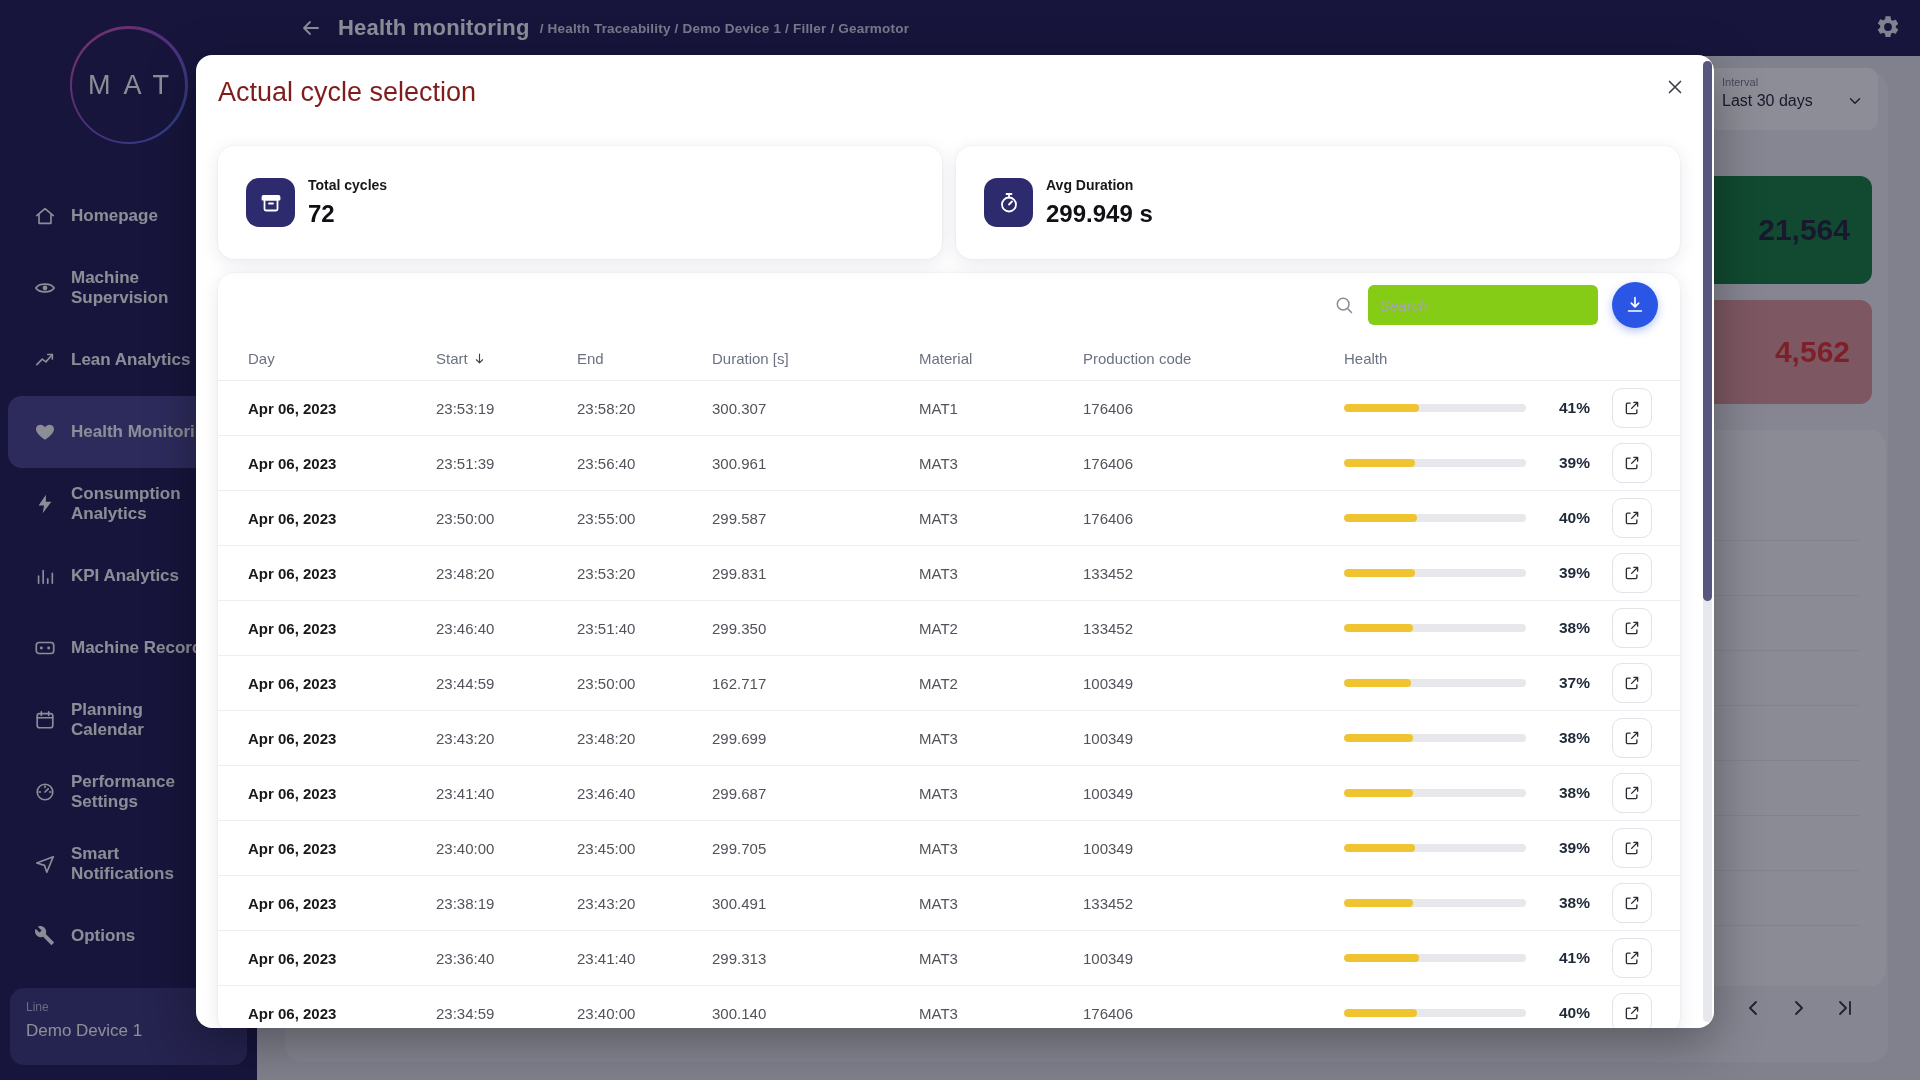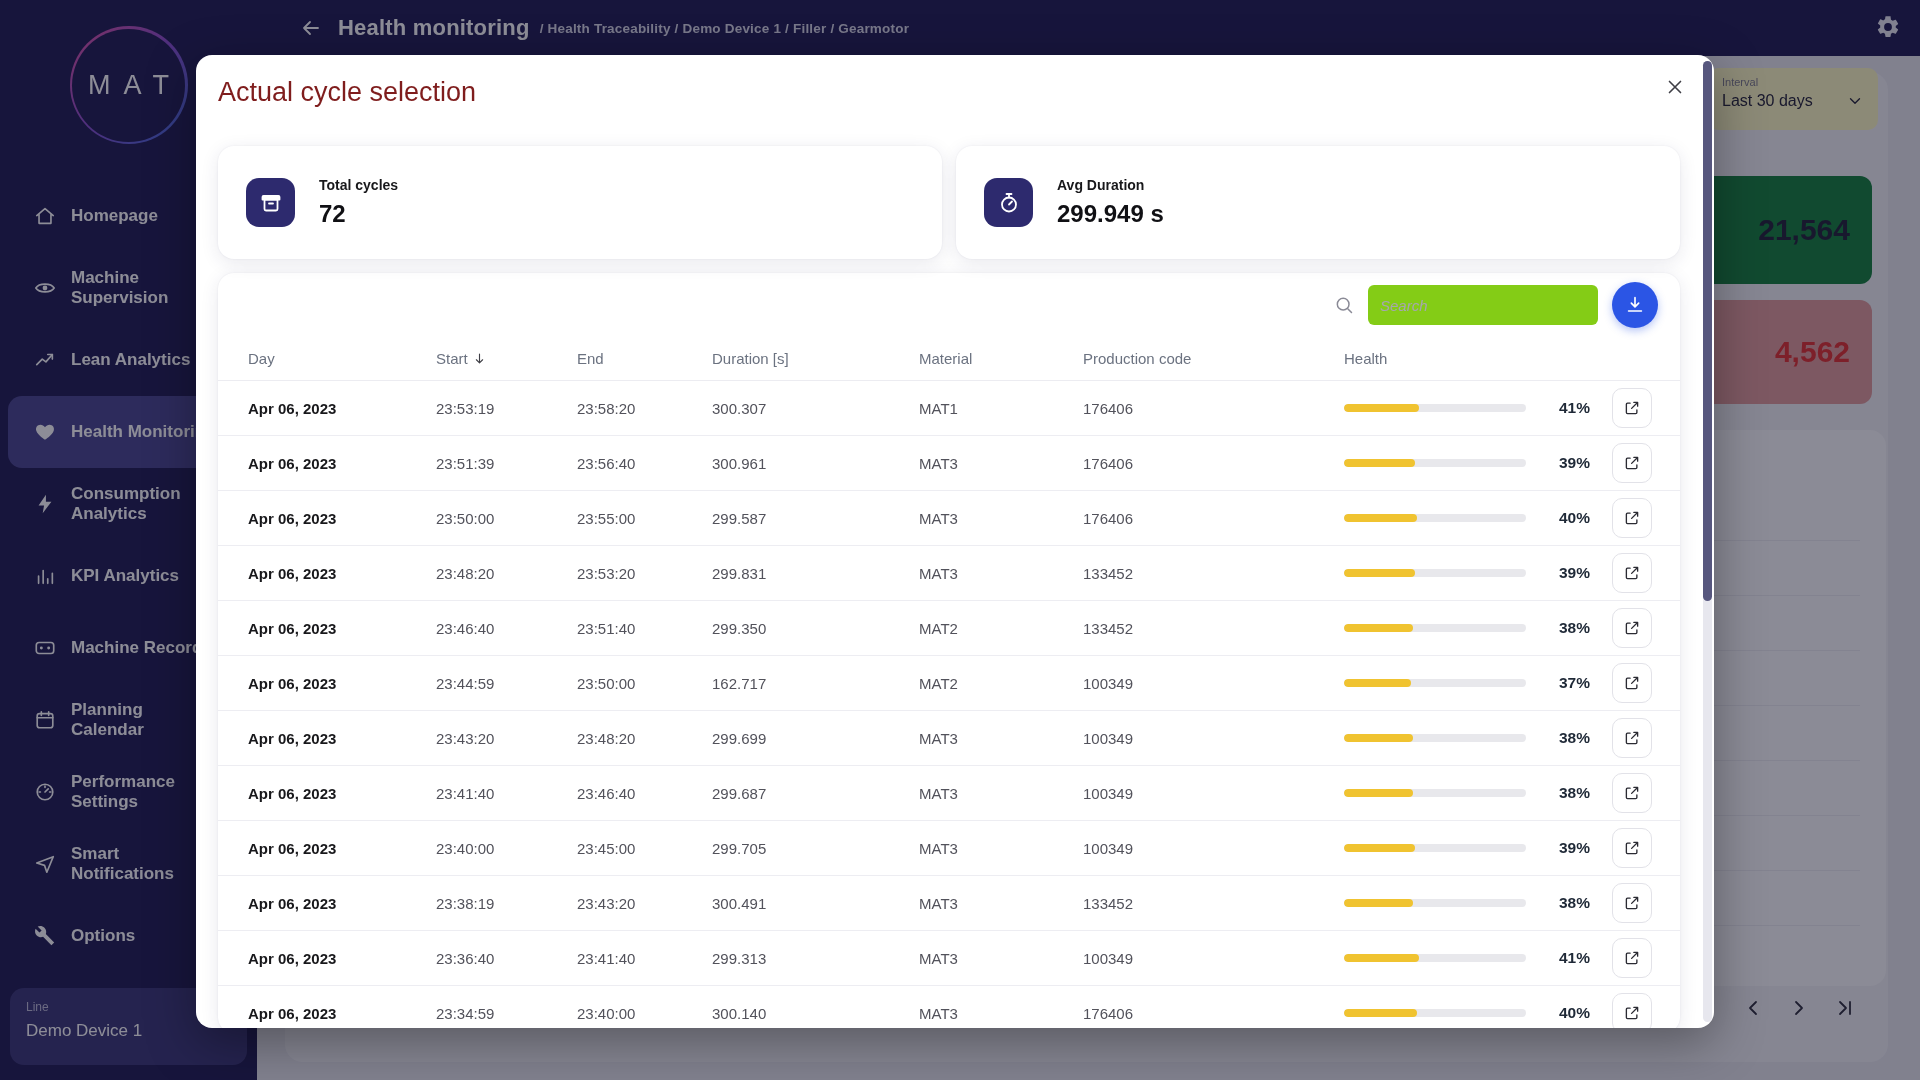--- a/index.html
+++ b/index.html
@@ -34,21 +34,21 @@
   .device-card { position: absolute; left: 10px; bottom: 15px; width: 237px; height: 77px;
     background: #3c3877; border-radius: 14px; padding: 12px 16px; }
   .device-label { font-size: 12px; color: #bfbdd8; }
   .device-value { font-size: 17px; color: #fff; margin-top: 7px; }
 
   
   .content { position: absolute; left: 257px; top: 56px; right: 0; bottom: 0; z-index: 1; }
   .content-panel { position: absolute; left: 28px; top: 16px; right: 32px; bottom: 18px;
     background: #f2f2f6; border-radius: 18px; }
   .interval-box { position: absolute; right: 42px; top: 12px; width: 170px; height: 62px;
-    background: #fef9c3; border-radius: 10px; padding: 8px 14px; cursor: pointer; }
+    background: #ffffff; border-radius: 10px; padding: 8px 14px; cursor: pointer; }
   .interval-label { font-size: 11px; color: #7d7d8c; }
   .interval-value { font-size: 16px; color: #26263a; margin-top: 4px; display: flex;
     align-items: center; justify-content: space-between; }
   .chev { width: 18px; height: 18px; color: #26263a; }
   .kpi-card { position: absolute; right: 48px; width: 275px; border-radius: 12px;
     display: flex; align-items: center; justify-content: flex-end; padding-right: 22px; }
   .kpi-gray { top: 120px; height: 108px; background: #15803d; }
   .kpi-red { top: 244px; height: 104px; background: #e09c9c; }
   .kpi-value { font-size: 30px; font-weight: 800; color: #23233a; }
   .kpi-value.red { color: #e03131; }
@@ -71,21 +71,21 @@
   .mscroll-thumb { position: absolute; right: 2px; top: 6px; width: 9px; height: 540px;
     background: #57577e; border-radius: 5px; cursor: grab; }
 
   .stats-row { display: flex; gap: 14px; margin-top: 38px; }
   .stat-card { flex: 1; height: 113px; background: #fff; border-radius: 16px;
     box-shadow: 0 4px 18px rgba(40,40,90,.10), 0 0 2px rgba(40,40,90,.08);
     display: flex; align-items: center; padding-left: 28px; }
   .stat-icon { width: 49px; height: 49px; border-radius: 13px; background: #2d2a6e;
     color: #fff; display: flex; align-items: center; justify-content: center; }
   .stat-icon .ic { width: 24px; height: 24px; }
-  .stat-texts { margin-left: 24px; }
+  .stat-texts { margin-left: 13px; }
   .stat-label { font-size: 14px; font-weight: 700; color: #18181b; }
   .stat-value { font-size: 24px; font-weight: 800; color: #101014; margin-top: 7px; }
 
   .table-card { margin-top: 14px; height: 760px; background: #fff; border-radius: 16px;
     box-shadow: 0 4px 18px rgba(40,40,90,.10), 0 0 2px rgba(40,40,90,.08); overflow: hidden; }
   .search-row { height: 64px; display: flex; align-items: center; justify-content: flex-end;
     padding-right: 22px; gap: 14px; }
   .search-icon { width: 20px; height: 20px; color: #8a8a96; }
   .search-input { width: 230px; height: 40px; background: #84cc16; border: none; border-radius: 6px;
     padding: 0 12px; font-size: 15px; font-family: "Liberation Sans", sans-serif; color: #333; outline: none; }

